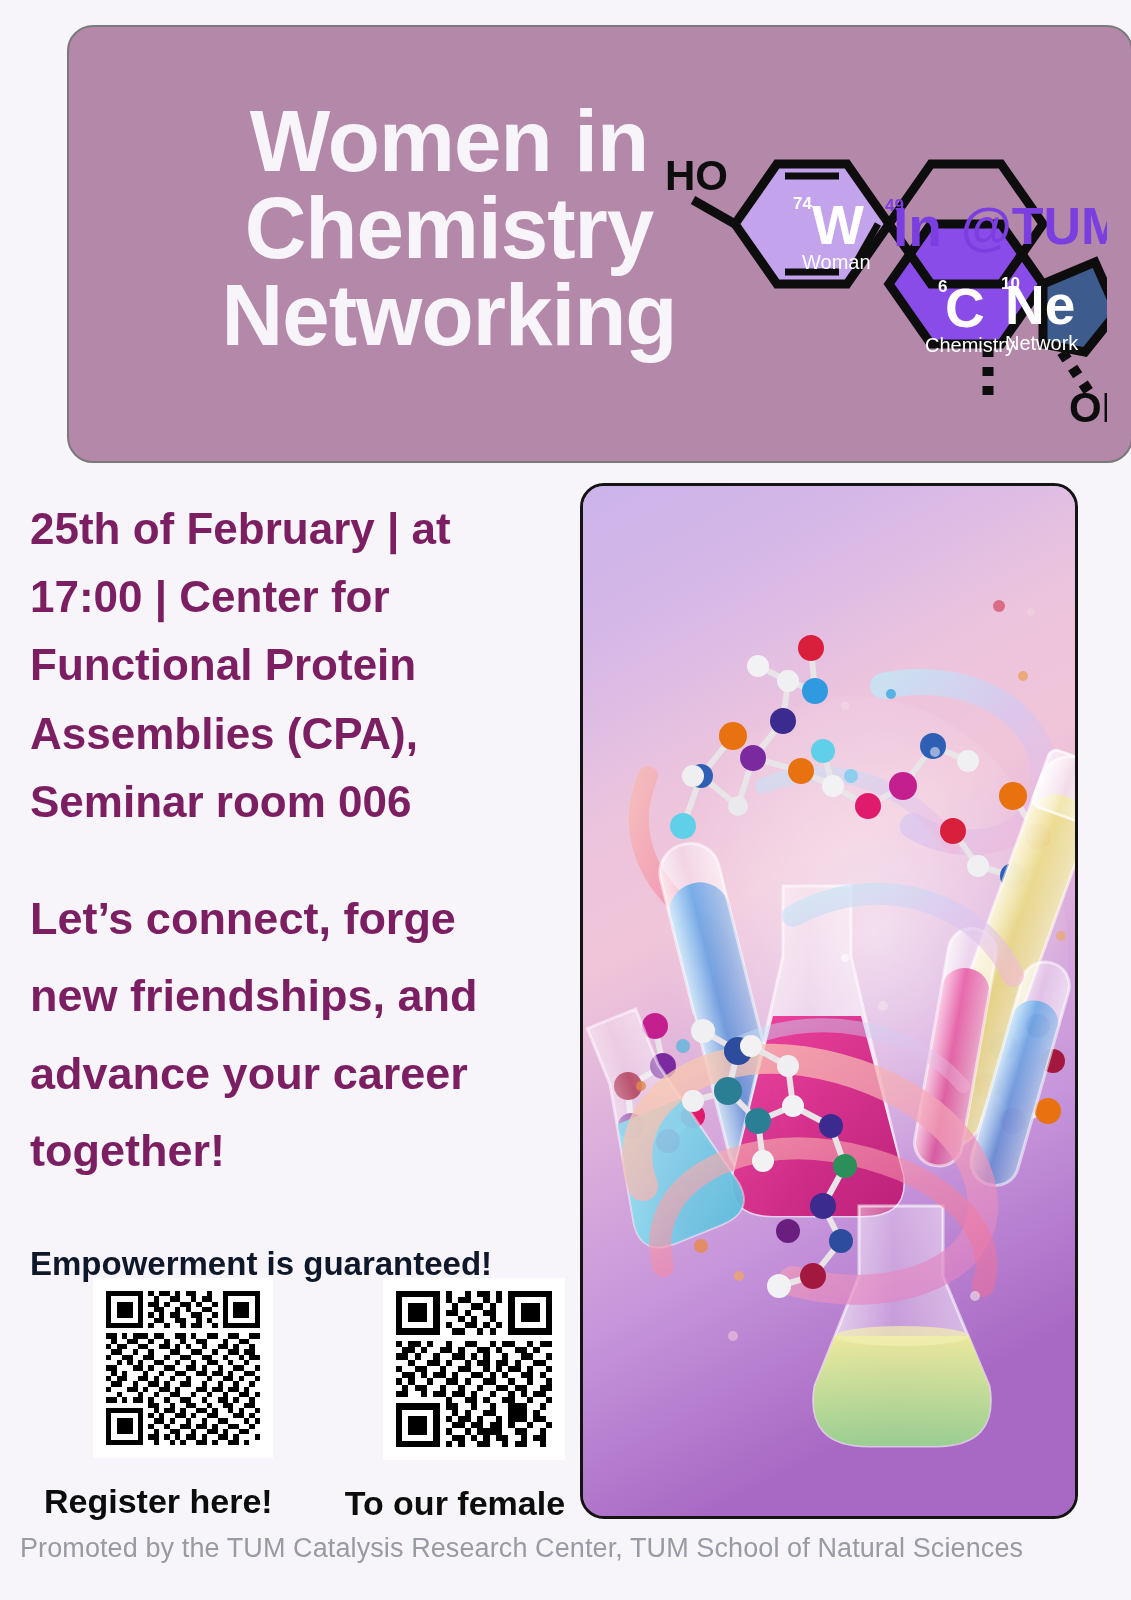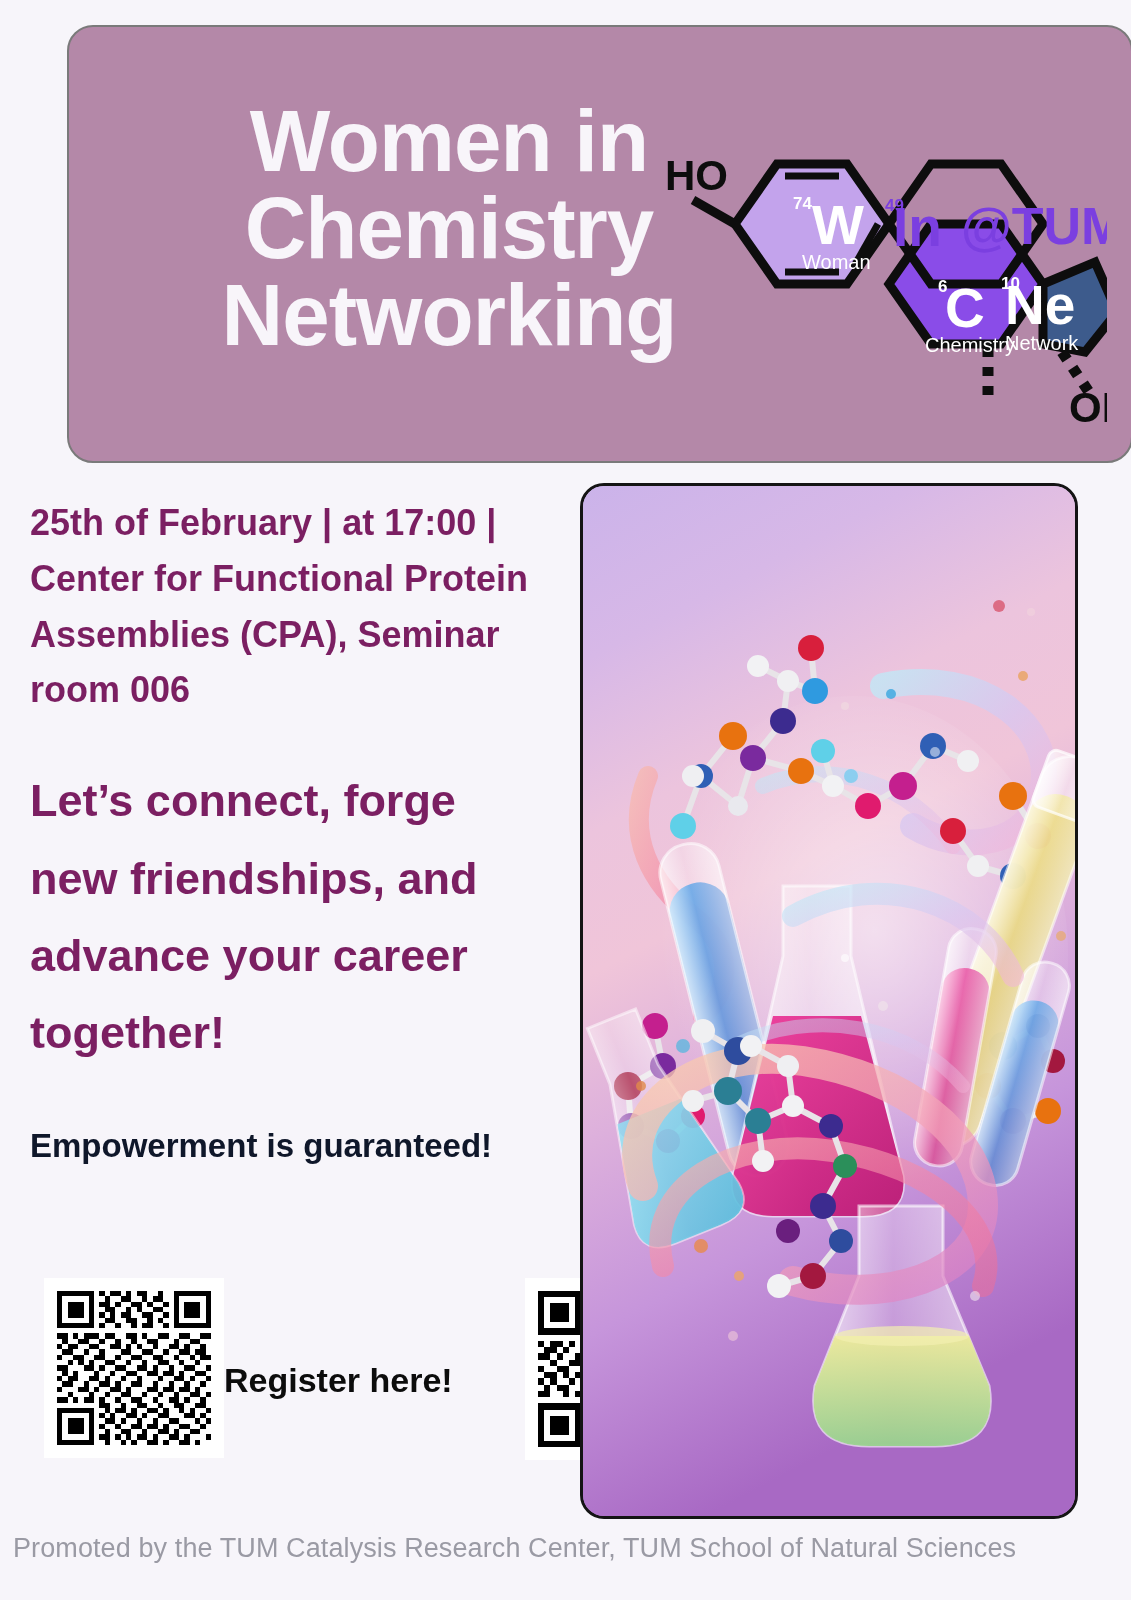--- a/index.html
+++ b/index.html
@@ -59,21 +59,21 @@
   .left-col {
     position: absolute;
     left: 30px;
     top: 495px;
     width: 525px;
   }
   .ev-details {
     color: #7b1f62;
     font-family: "Liberation Sans Narrow", "Liberation Sans", sans-serif;
     font-weight: bold;
-    font-size: 36px;
+    font-size: 44px;
     line-height: 1.55;
     letter-spacing: 0px;
     margin: 0 0 44px 0;
   }
   .invite-line {
     color: #111111;
     font-family: "Liberation Sans Narrow", "Liberation Sans", sans-serif;
     font-weight: bold;
     font-size: 37px;
     line-height: 1.62;
@@ -98,21 +98,21 @@
 
   
   .qr-row {
     position: absolute;
     left: 44px;
     top: 1278px;
     display: flex;
     align-items: flex-start;
     gap: 72px;
   }
-  .qr-block { display: flex; flex-direction: row; align-items: center; }
+  .qr-block { display: flex; flex-direction: column; align-items: flex-end; }
   .qr-frame {
     background: #ffffff;
     padding: 13px;
     width: 180px;
     height: 180px;
     box-sizing: border-box;
     display: flex;
     align-items: center;
     justify-content: center;
   }
@@ -123,21 +123,21 @@
     color: #0c0c0c;
     font-family: "Liberation Sans Narrow", "Liberation Sans", sans-serif;
     font-weight: bold;
     font-size: 34px;
     white-space: nowrap;
   }
 
   
   .footer-note {
     position: absolute;
-    left: 13px;
+    left: 20px;
     top: 1533px;
     color: #9a9aa4;
     font-family: "Liberation Sans Narrow", "Liberation Sans", sans-serif;
     font-weight: normal;
     font-size: 27px;
     letter-spacing: 0.1px;
     white-space: nowrap;
   }
 
   

